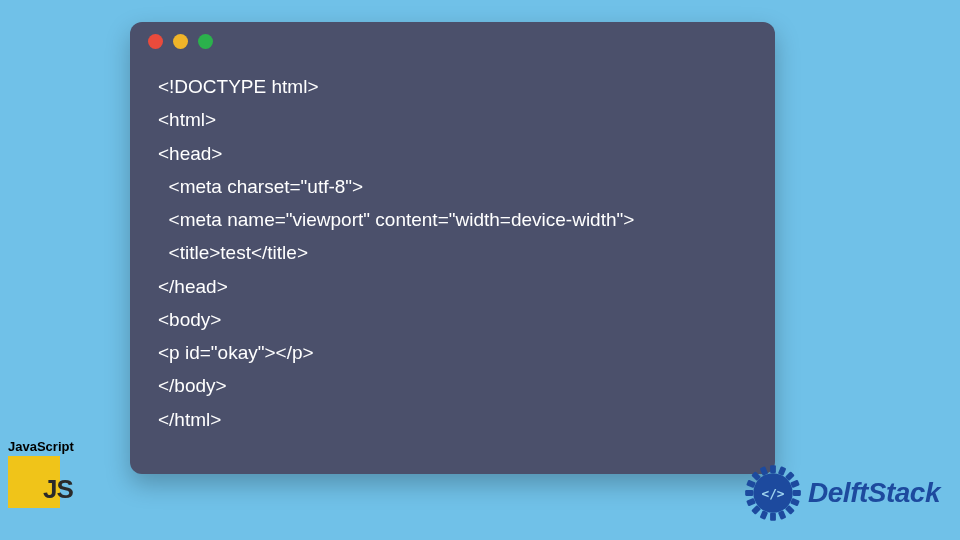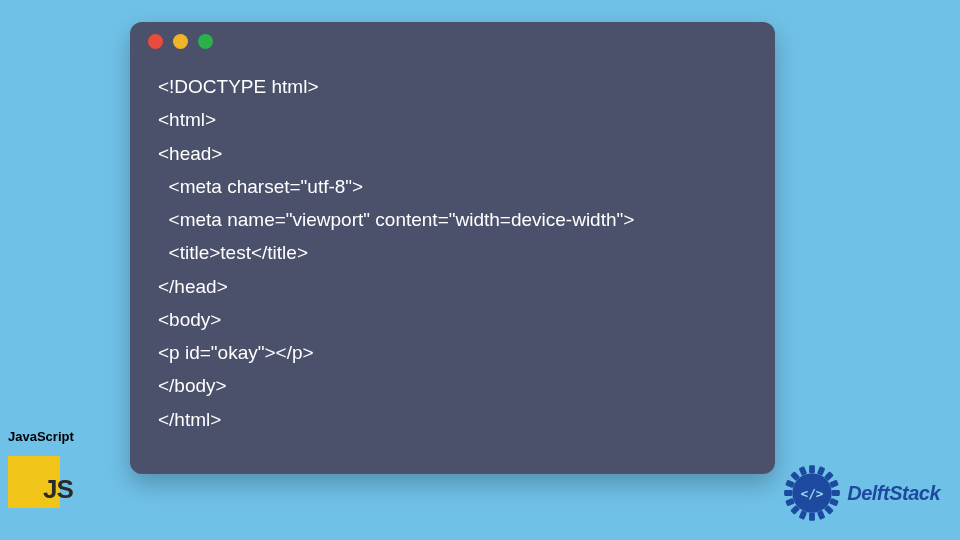--- a/index.html
+++ b/index.html
@@ -47,21 +47,21 @@
   .js-badge {
     position: absolute;
     left: 8px;
     bottom: 32px;
     text-align: center;
   }
   .js-badge .label {
     font-size: 13px;
     font-weight: bold;
     color: #000;
-    margin-bottom: 12px;
+    margin-bottom: 2px;
   }
   .js-badge .logo {
     width: 52px;
     height: 52px;
     background: #f0c419;
     position: relative;
     display: flex;
     align-items: flex-end;
     justify-content: center;
     padding-bottom: 3px;
@@ -80,21 +80,21 @@
     display: flex;
     align-items: center;
     gap: 6px;
   }
   .delft-gear {
     width: 58px;
     height: 58px;
     position: relative;
   }
   .delft-text {
-    font-size: 20px;
+    font-size: 28px;
     font-weight: 600;
     color: #1d4a9e;
     font-style: italic;
     letter-spacing: -0.5px;
   }
 </style>
 </head>
 <body>
 
 <div class="code-window">

